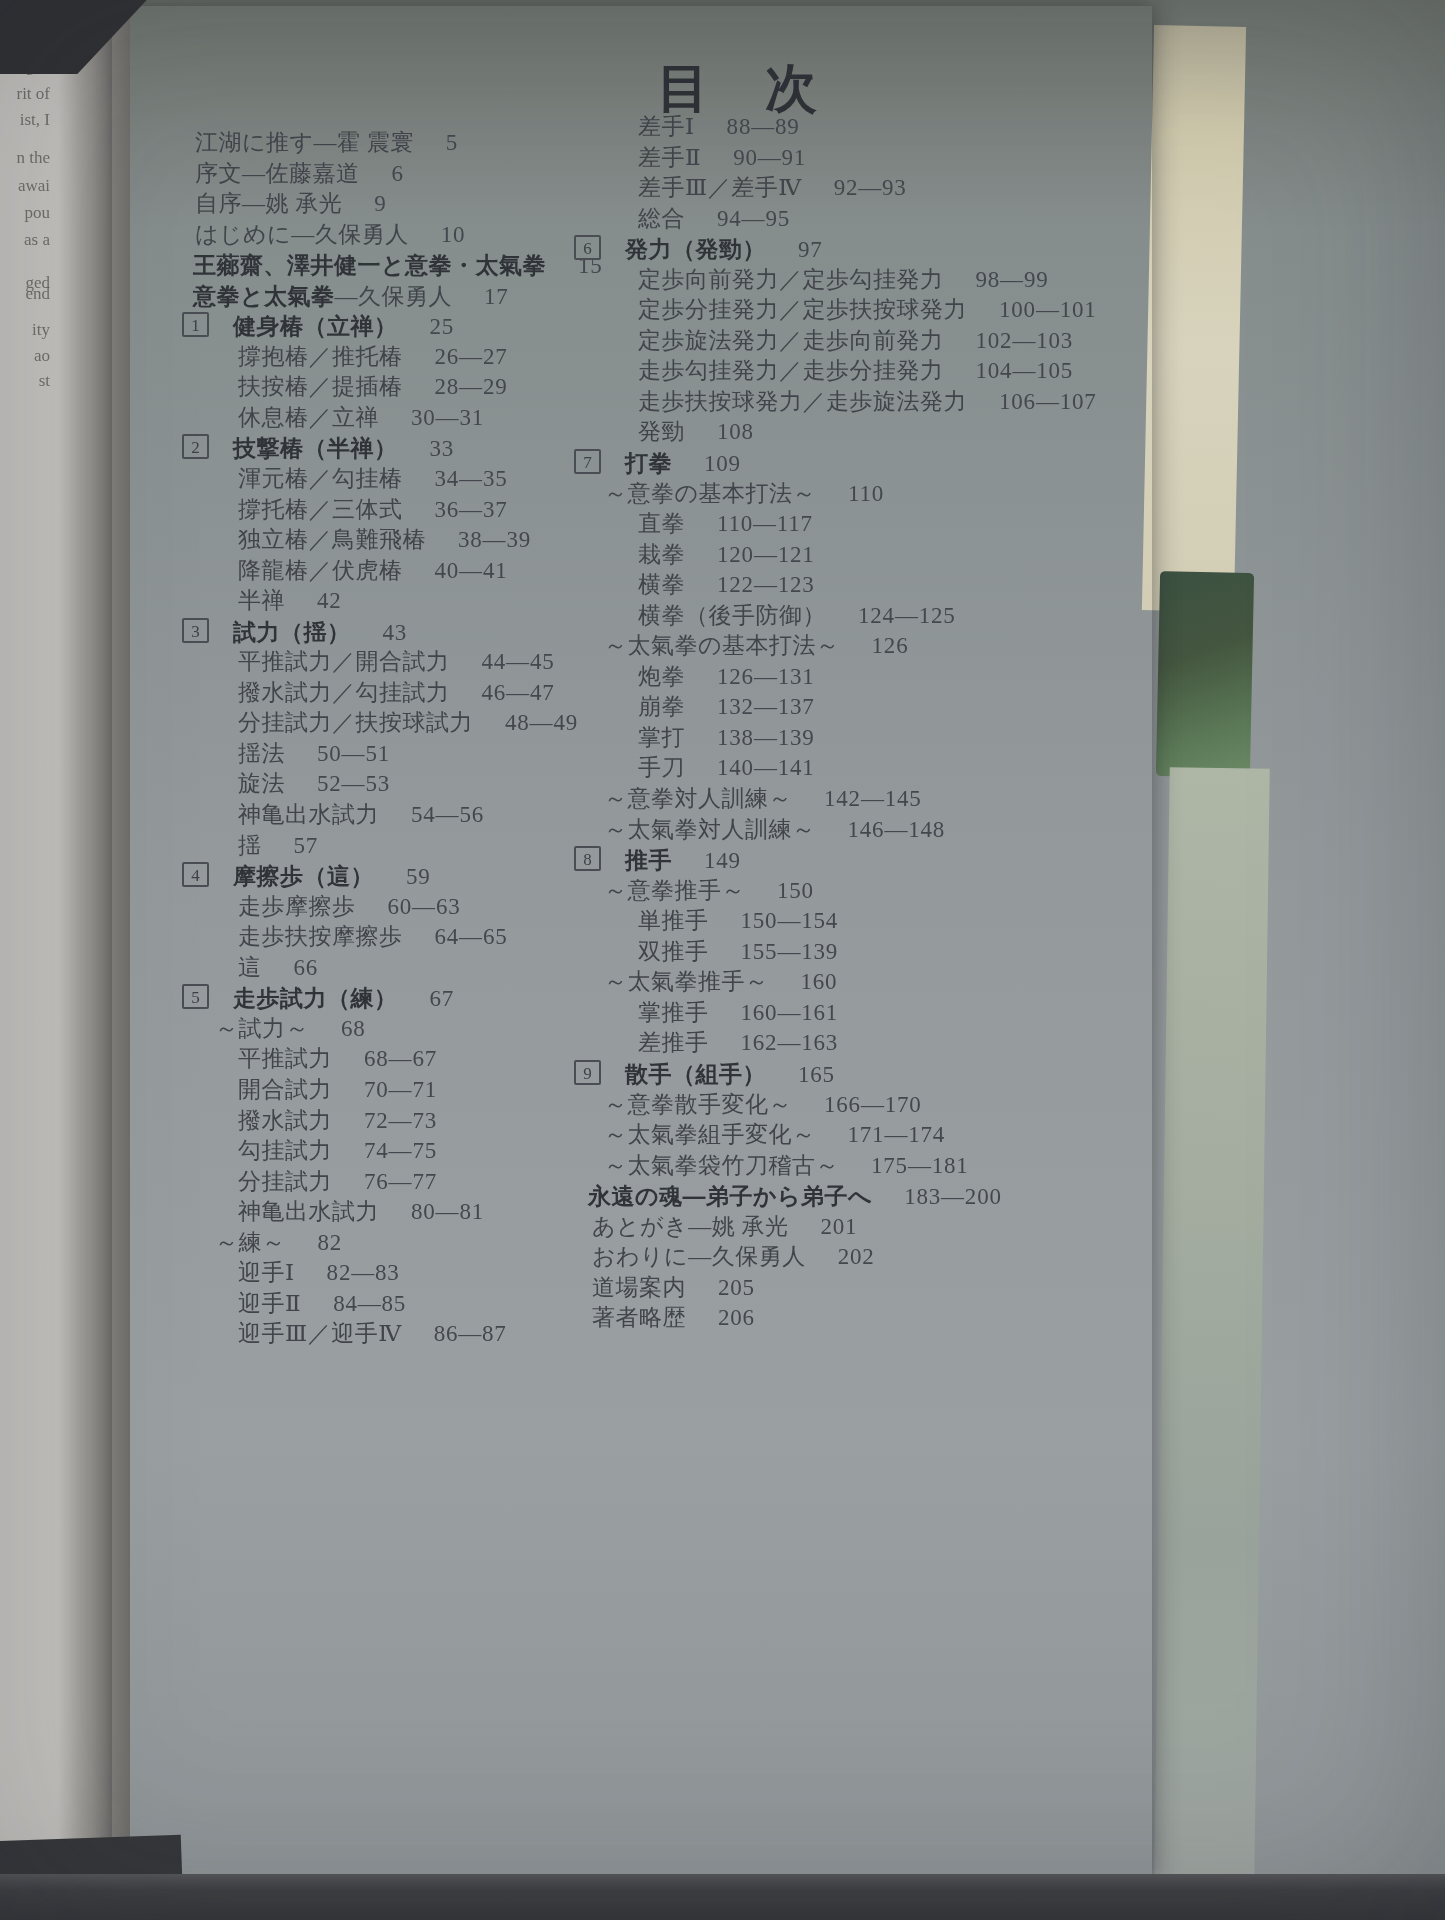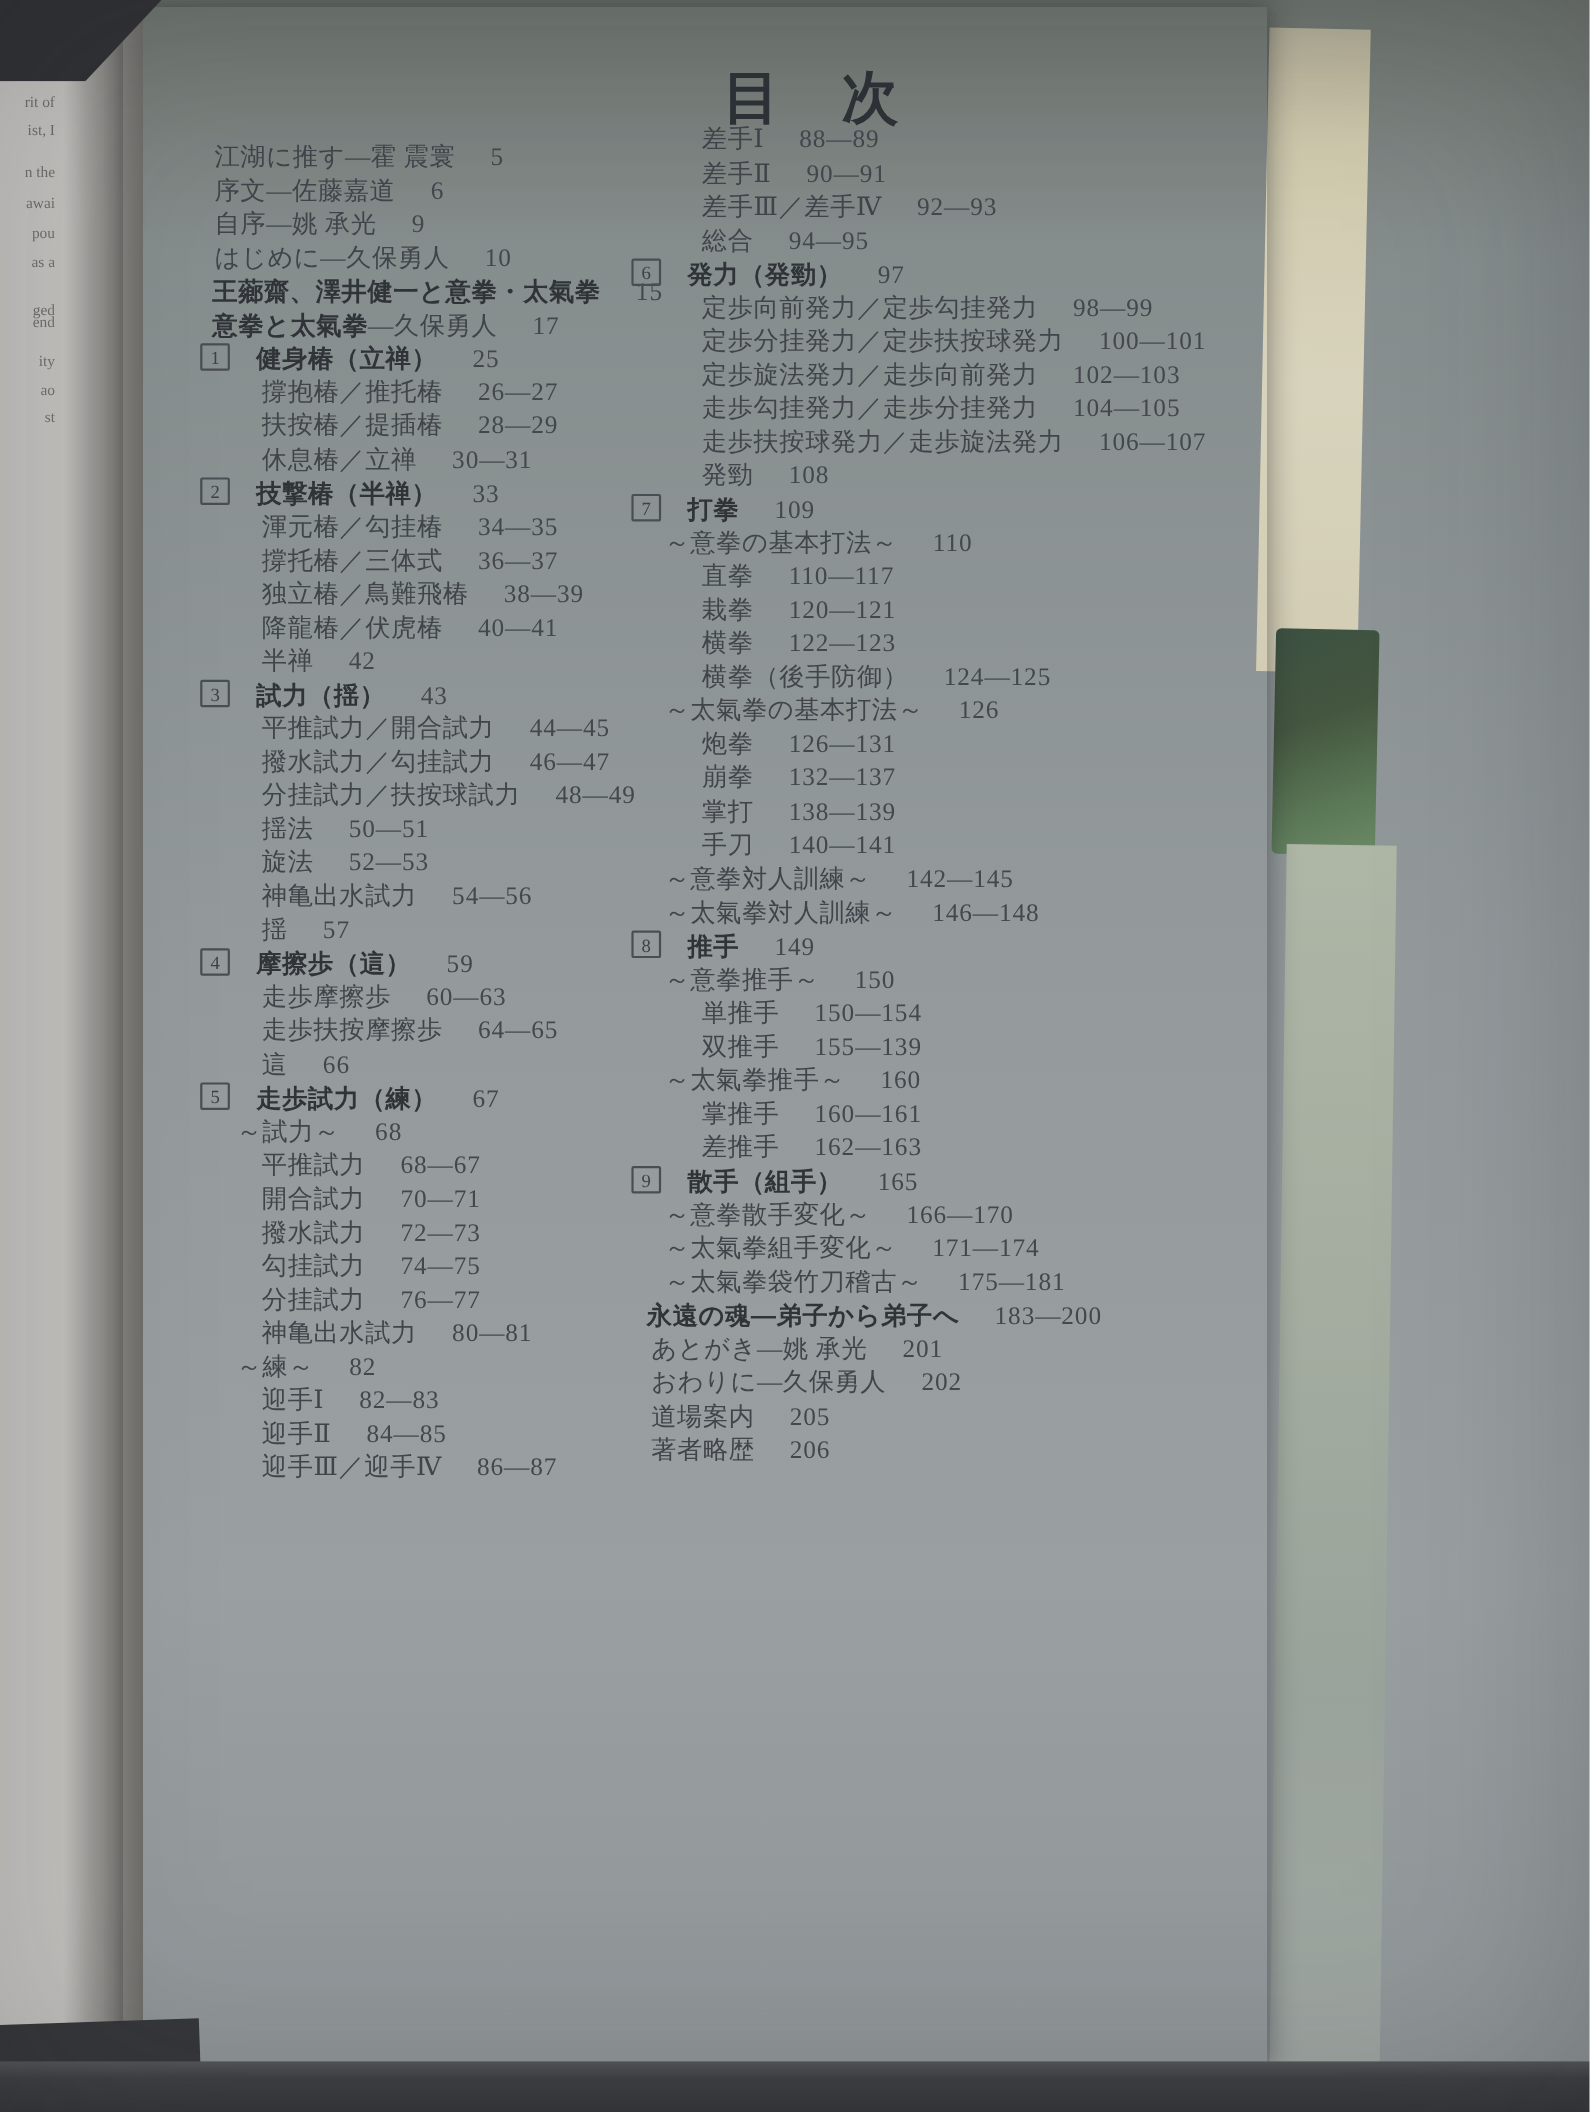--- a/index.html
+++ b/index.html
@@ -25,21 +25,21 @@
   .corner-dark-tl{position:absolute;left:-10px;top:-12px;width:168px;height:86px;z-index:6;background:#303134;
     clip-path:polygon(0 0,100% 0,52% 100%,0 100%);}
   .corner-dark-bl{position:absolute;left:-8px;top:1838px;width:190px;height:70px;z-index:6;background:#35373a;
     transform:rotate(-2deg);}
   .table-strip{position:absolute;left:0;top:1874px;width:1445px;height:46px;z-index:7;
     background:linear-gradient(180deg,#55575a 0%,#3e4043 35%,#35373a 100%);}
   .vignette{position:absolute;inset:0;z-index:9;pointer-events:none;
     box-shadow:inset 0 0 190px rgba(35,36,42,.28);}
   
   .fragment{position:absolute;left:0;width:50px;text-align:right;color:#63625e;opacity:.85;
-    font-size:14px;line-height:20px;white-space:nowrap;overflow:visible;
+    font-size:17px;line-height:20px;white-space:nowrap;overflow:visible;
     font-family:"Liberation Serif","DejaVu Serif",serif;}
   
   .page{position:absolute;left:112px;top:6px;width:1040px;height:1872px;z-index:5;
     background:
       linear-gradient(90deg,#dddcd8 0,#ececе8 0,#ebeae6 28px,#f4f3ef 68px,#f8f7f3 120px,#f8f7f3 88%,#f2f1eb 100%),
       #f7f6f2;
     box-shadow:6px 0 22px rgba(30,30,35,.30), -4px 0 14px rgba(30,30,35,.18);}
   .page-title{position:absolute;left:545px;top:48px;font-size:52px;font-weight:700;color:#2e3237;
     font-family:"Liberation Sans","DejaVu Sans",sans-serif;letter-spacing:2px;white-space:nowrap;}
   .toc-col{position:absolute;white-space:nowrap;}

